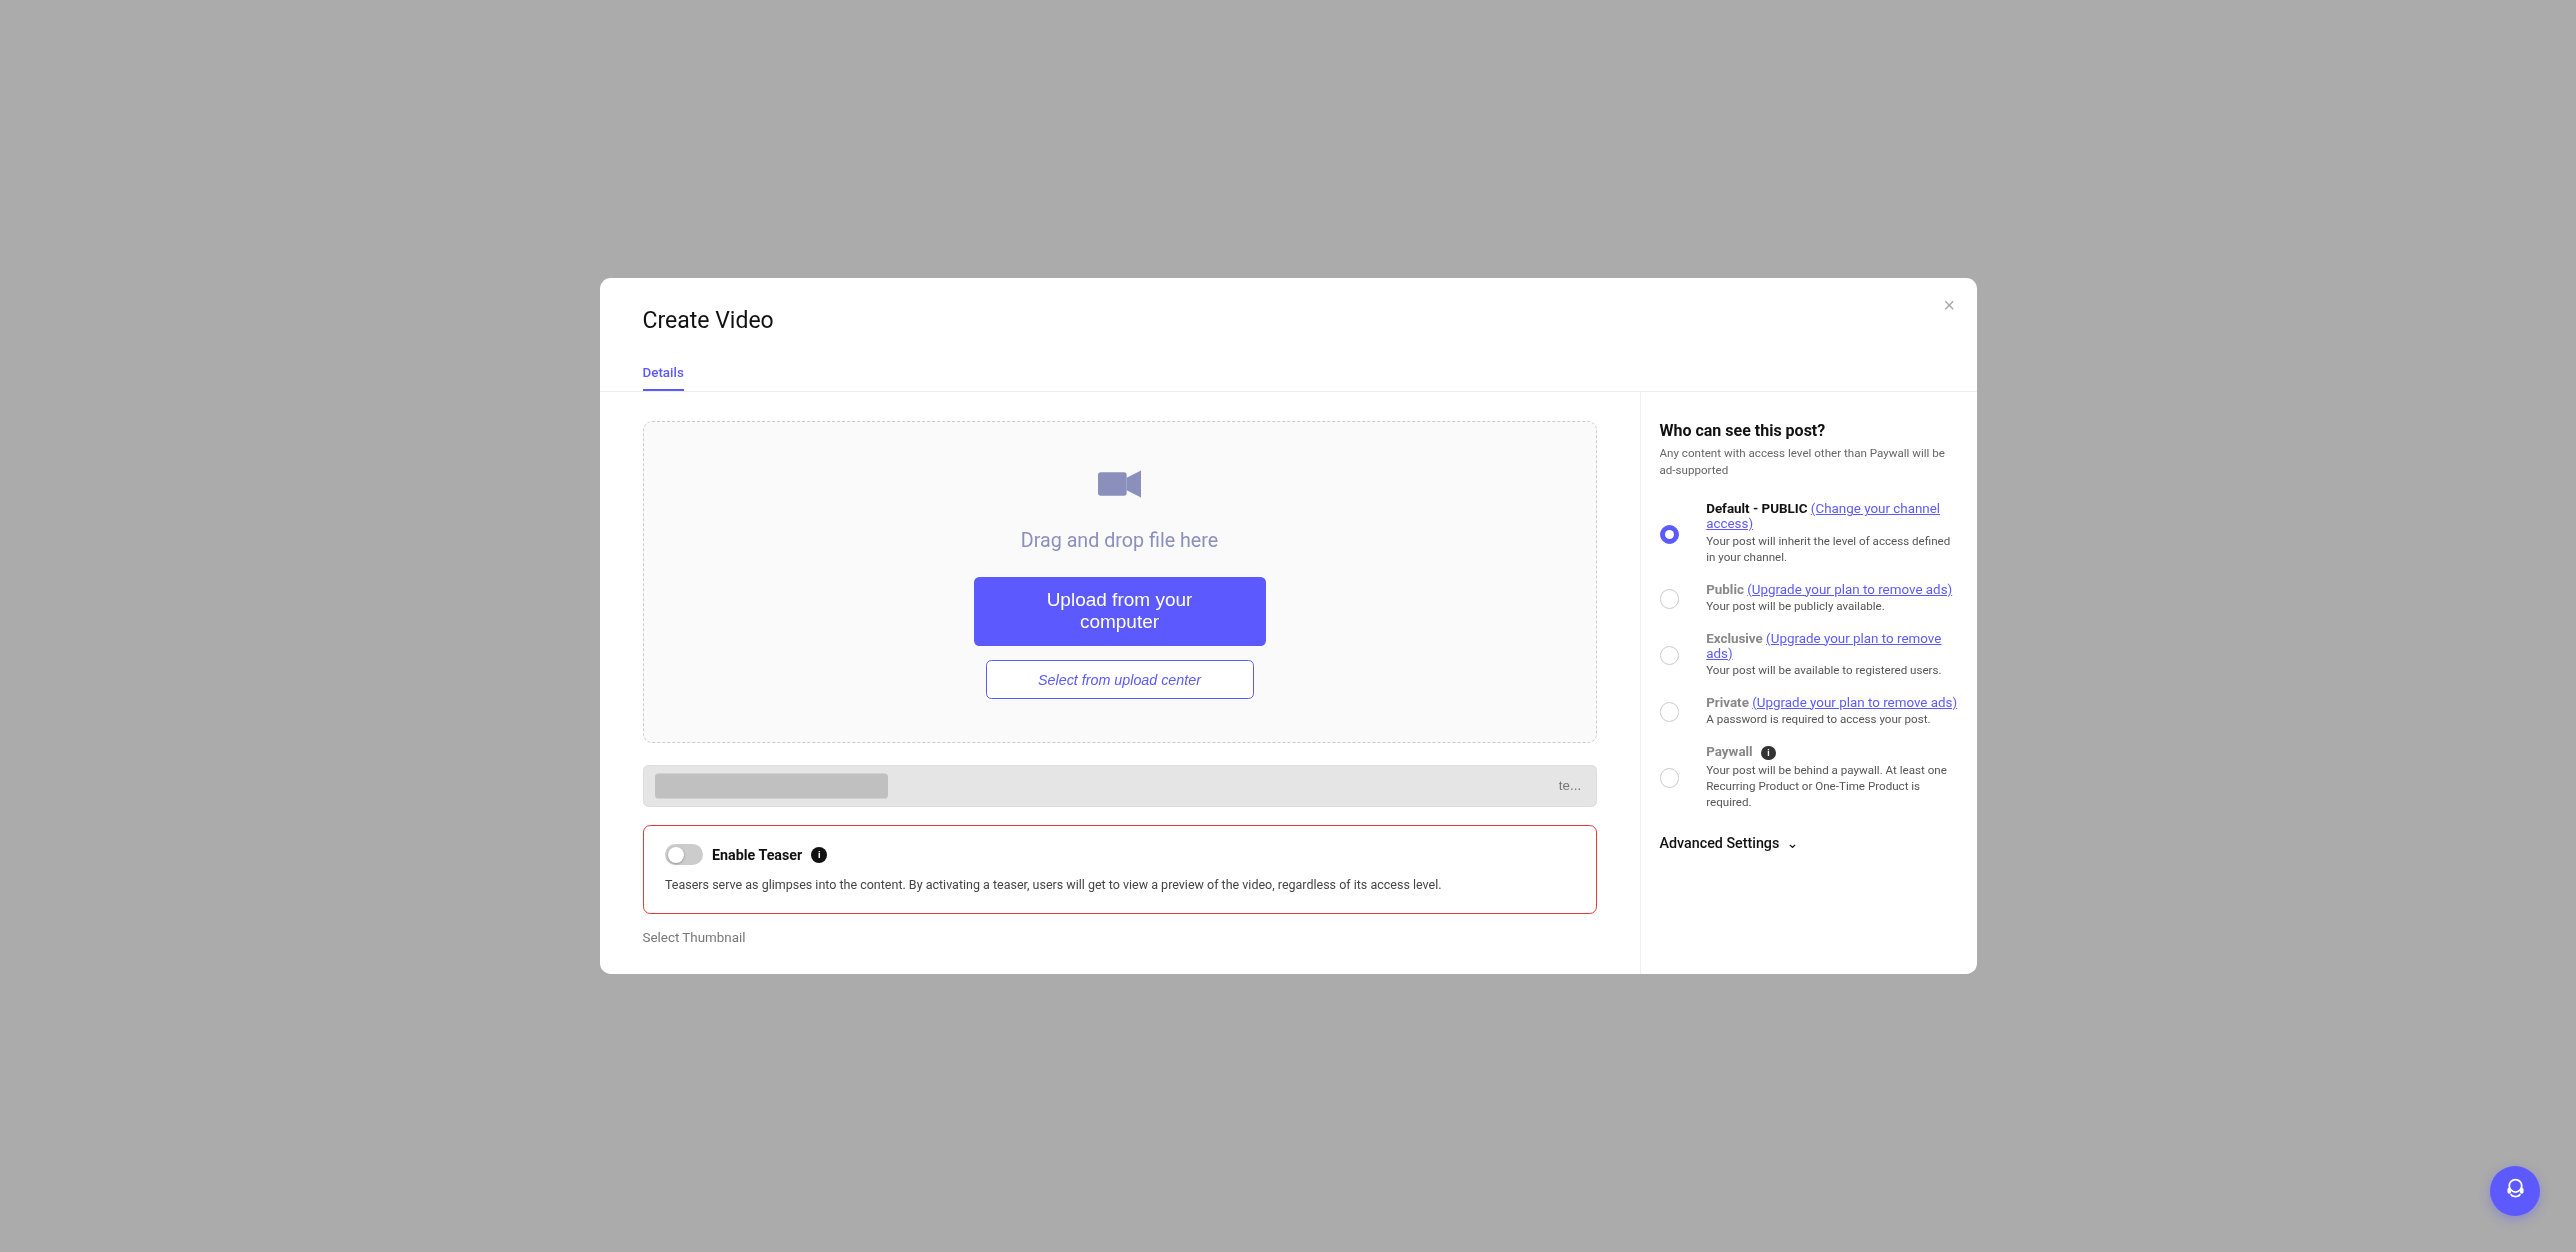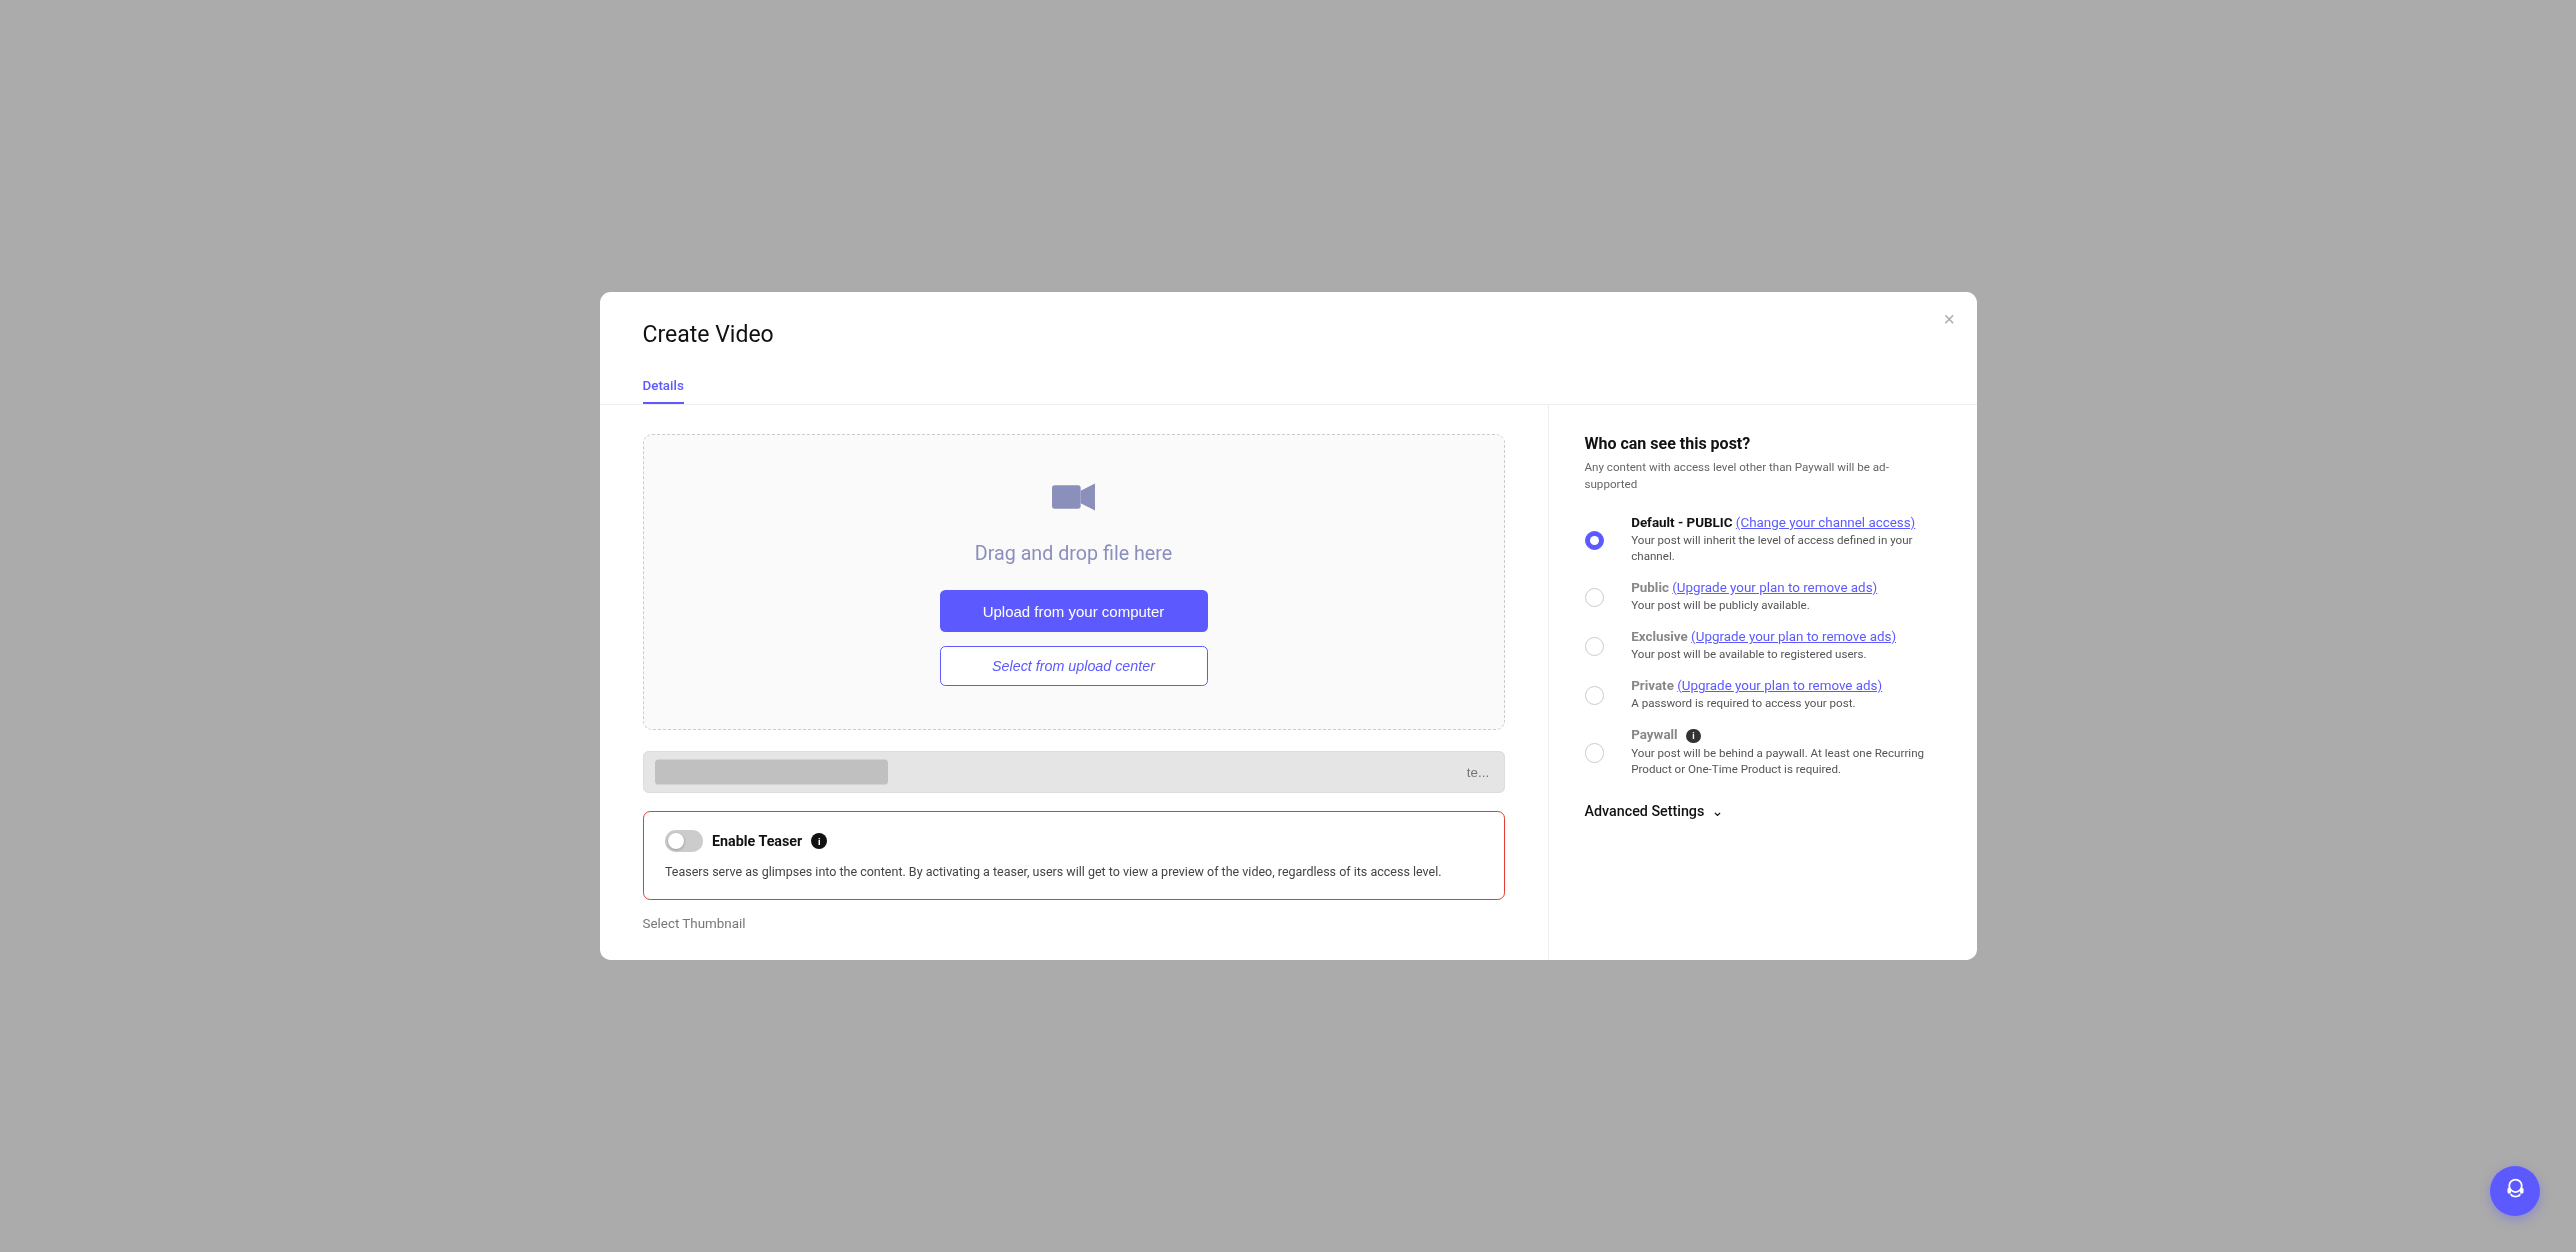--- a/index.html
+++ b/index.html
@@ -67,22 +67,22 @@
       display: flex;
       flex: 1;
       overflow-y: auto;
     }
     .main-content {
       flex: 1;
       padding: 29px 43px;
       border-right: 0.9px solid #eee;
     }
     .sidebar {
-      width: 428px;
-      padding: 29px 36px;
+      width: 336px;
+      padding: 29px 19px;
       flex-shrink: 0;
     }
 
     
     .upload-area {
       border: 1.8px dashed #ccc;
       border-radius: 9px;
       padding: 43px 29px;
       display: flex;
       flex-direction: column;
@@ -100,24 +100,24 @@
       font-size: 19.7px;
       color: #8b8fbb;
       margin-bottom: 25px;
     }
     .btn-upload-primary {
       background: #5c5aff;
       color: #fff;
       border: none;
       border-radius: 5.4px;
       padding: 12.5px 36px;
-      font-size: 15px;
+      font-size: 19px;
       cursor: pointer;
       margin-bottom: 14.3px;
-      width: 268px;
+      width: 292px;
       text-align: center;
     }
     .btn-upload-secondary {
       background: #fff;
       color: #5c5aff;
       border: 1.8px solid #5c5aff;
       border-radius: 5.4px;
       padding: 10.7px 36px;
       font-size: 14.3px;
       cursor: pointer;

